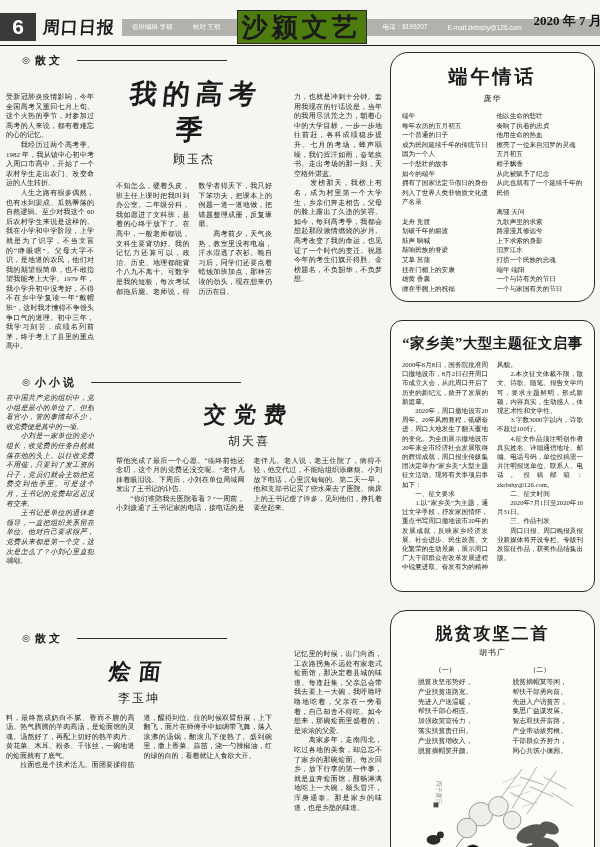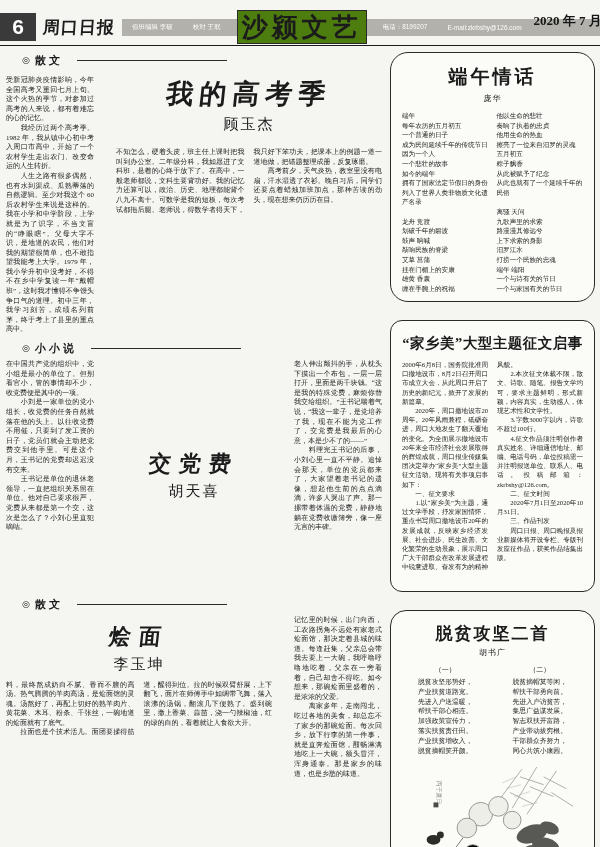--- a/index.html
+++ b/index.html
@@ -24,26 +24,26 @@
   .sec-label{display:flex;align-items:center;height:16px;padding-left:22px;margin-top:4px;}
   .bullet{font-size:9px;margin-right:5px;}
   .sec-name{font-size:11px;font-weight:bold;letter-spacing:3px;transform:skewX(-4deg);}
   .rule{display:inline-block;width:150px;border-top:1.6px solid #2c2c2c;margin-left:14px;}
   .art-grid{display:flex;gap:22px;padding:4px 6px 0 6px;box-sizing:border-box;align-items:center;}
   .colc{flex:0 0 88px;width:88px;}
   .mid{flex:1;min-width:0;}
   .art-title{margin:4px 0 2px 0;text-align:center;font-weight:bold;transform:skewX(-6deg);}
   .t-big{font-size:27px;letter-spacing:6px;}
   .t-med{font-size:22px;letter-spacing:8px;}
-  .art-author{text-align:center;font-size:15px;margin:3px 0 7px 0;letter-spacing:2px;}
+  .art-author{text-align:center;font-size:12px;margin:3px 0 7px 0;letter-spacing:2px;}
   .body-text{font-size:7px;line-height:9.6px;text-align:justify;white-space:pre-line;
              color:#222;overflow:hidden;}
   .mid-cols{column-count:2;column-gap:9px;}
   .a-top .colc{height:256px;} .a-top .mid-cols{height:188px;margin-top:14px;}
-  .a-mid .colc{height:232px;} .a-mid .mid-cols{height:168px;}
+  .a-mid .colc{height:232px;font-style:italic;} .a-mid .mid-cols{height:168px;}
   .a-bot .colc{height:214px;} .a-bot .mid-cols{height:148px;}
   
   .rail{position:absolute;right:5px;top:52px;width:205px;}
   .box{border:1.3px solid #2a2a2a;background:#fbfbf8;border-radius:18px;
        box-sizing:border-box;padding:9px 11px;margin-bottom:18px;overflow:hidden;}
   .bx-title{text-align:center;font-size:19px;font-weight:bold;letter-spacing:3px;margin:2px 0 3px 0;}
   .bx-title-sm{text-align:center;font-size:17px;font-weight:bold;letter-spacing:2px;margin:2px 0 2px 0;}
   .bx-author{text-align:center;font-size:8px;margin-bottom:7px;letter-spacing:1px;}
   .poem-cols{display:flex;gap:8px;}
   .poem-col{flex:1;font-size:6.6px;line-height:9.6px;white-space:pre-line;color:#222;}
@@ -92,39 +92,41 @@
       <div class="art-grid">
         <div class="colc body-text">受新冠肺炎疫情影响，今年全国高考又重回七月上旬。这个火热的季节，对参加过高考的人来说，都有着难忘的心的记忆。
 　　我经历过两个高考季。1982 年，我从镇中心初中考入周口市高中，开始了一个农村学生走出农门、改变命运的人生转折。
 　　人生之路有很多偶然，也有水到渠成、瓜熟蒂落的自然逻辑。至少对我这个 60 后农村学生来说是这样的。我在小学和中学阶段，上学就是为了识字，不当文盲的“睁眼瞎”。父母大字不识，是地道的农民，他们对我的期望很简单，也不敢指望我能考上大学。1979 年，我小学升初中没考好，不得不在乡中学复读一年“戴帽班”，这时我才懂得不争馒头争口气的道理。初中三年，我学习刻苦，成绩名列前茅，终于考上了县里的重点高中。</div>
         <div class="mid">
           <div class="art-title t-big">我的高考季</div>
           <div class="art-author">顾玉杰</div>
           <div class="mid-cols body-text">不知怎么，硬着头皮，班主任上课时把我叫到办公室。二年级分科，我如愿进了文科班，悬着的心终于放下了。在高中，一般老师都说，文科生要背功好。我的记忆力还算可以，政治、历史、地理都能背个八九不离十。可数学是我的短板，每次考试都拖后腿。老师说，得数学者得天下，我只好下笨功夫，把课本上的例题一道一道地做，把错题整理成册，反复琢磨。
 　　高考前夕，天气炎热，教室里没有电扇，汗水湿透了衣衫。晚自习后，同学们还要点着蜡烛加班加点，那种苦读的劲头，现在想来仍历历在目。</div>
         </div>
+        <div class="colc body-text">力，也就是冲刺十分钟。套用我现在的行话说是，当年的我用尽洪荒之力，朝着心中的大学目标，一步一步地往前赶，各科成绩稳步提升。七月的考场，蝉声聒噪，我们挥汗如雨，奋笔疾书。走出考场的那一刻，天空格外湛蓝。
+　　发榜那天，我榜上有名，成为村里第一个大学生，乡亲们奔走相告，父母的脸上露出了久违的笑容。如今，每到高考季，我都会想起那段激情燃烧的岁月。高考改变了我的命运，也见证了一个时代的变迁。祝愿今年的考生们旗开得胜、金榜题名，不负韶华，不负梦想。</div>
       </div>
     </section>
 
     <section class="a-mid">
       <div class="sec-label">
         <span class="bullet">◎</span>
         <span class="sec-name">小小说</span>
         <span class="rule"></span>
       </div>
       <div class="art-grid">
         <div class="colc body-text">在中国共产党的组织中，党小组是最小的单位了。但别看官小，管的事情却不少，收党费便是其中的一项。
 　　小刘是一家单位的党小组长，收党费的任务自然就落在他的头上。以往收党费不用催，只要到了发工资的日子，党员们就会主动把党费交到他手里。可是这个月，王书记的党费却迟迟没有交来。
 　　王书记是单位的退休老领导，一直把组织关系留在单位。他对自己要求很严，党费从来都是第一个交，这次是怎么了？小刘心里直犯嘀咕。</div>
         <div class="mid">
           <div class="art-title t-med">交党费</div>
           <div class="art-author">胡天喜</div>
-        </div>
-        <div class="colc body-text">老人伸出颤抖的手，从枕头下摸出一个布包，一层一层打开，里面是两千块钱。“这是我的特殊党费，麻烦你替我交给组织。”王书记喘着气说，“我这一辈子，是党培养了我，现在不能为党工作了，交党费是我最后的心意，本是少不了的——”
-　　料理完王书记的后事，小刘心里一直不平静。追悼会那天，单位的党员都来了，大家望着老书记的遗像，想起他生前的点点滴滴，许多人哭出了声。那一摞带着体温的党费，静静地躺在党费收缴簿旁，像一座无言的丰碑。</div>
+          <div class="mid-cols body-text">帮他完成了最后一个心愿。“临终前他还念叨，这个月的党费还没交呢。”老伴儿抹着眼泪说。下周后，小刘在单位局域网发出了王书记的讣告。
+　　“你们谁陪我去医院看看？”一周前，小刘拨通了王书记家的电话，接电话的是老伴儿。老人说，老王住院了，病得不轻，他交代过，不能给组织添麻烦。小刘放下电话，心里沉甸甸的。第二天一早，他和支部书记买了些水果去了医院。病床上的王书记瘦了许多，见到他们，挣扎着要坐起来。</div>
+        </div>
       </div>
     </section>
 
     <section class="a-bot">
       <div class="sec-label">
         <span class="bullet">◎</span>
         <span class="sec-name">散文</span>
         <span class="rule"></span>
       </div>
       <div class="art-grid">

